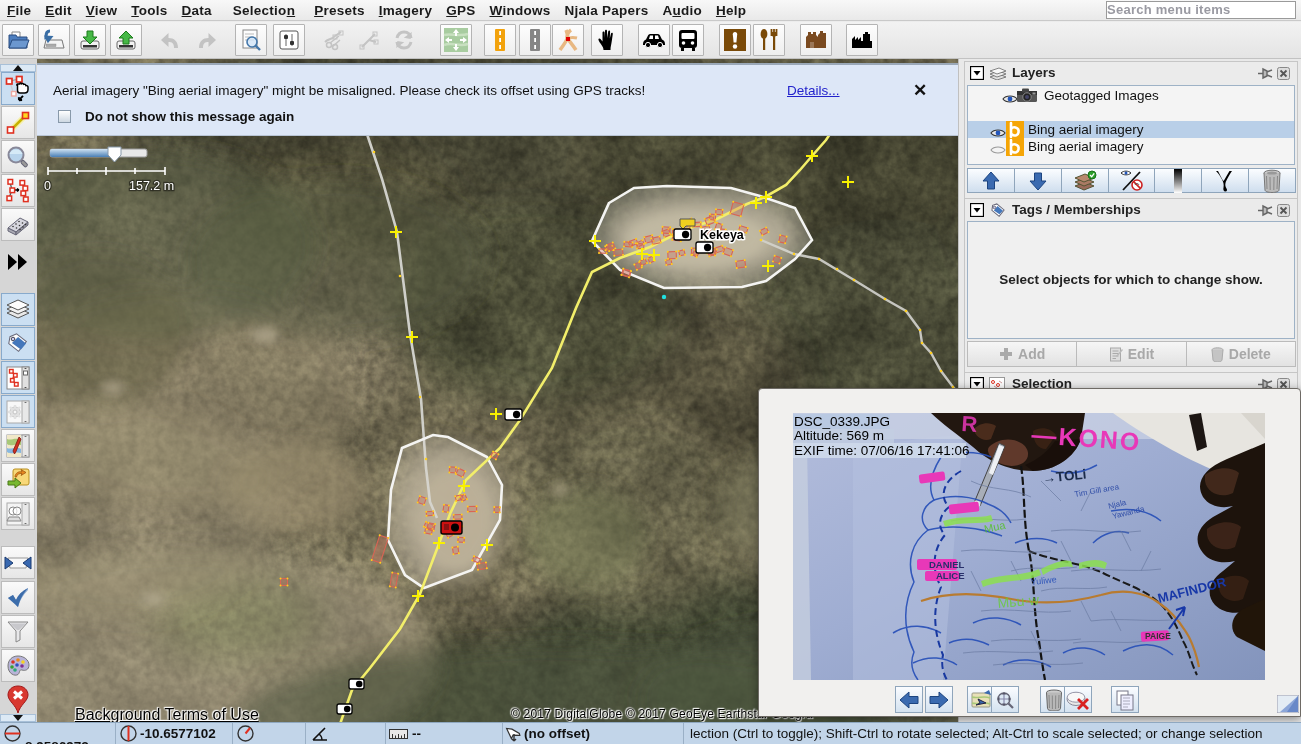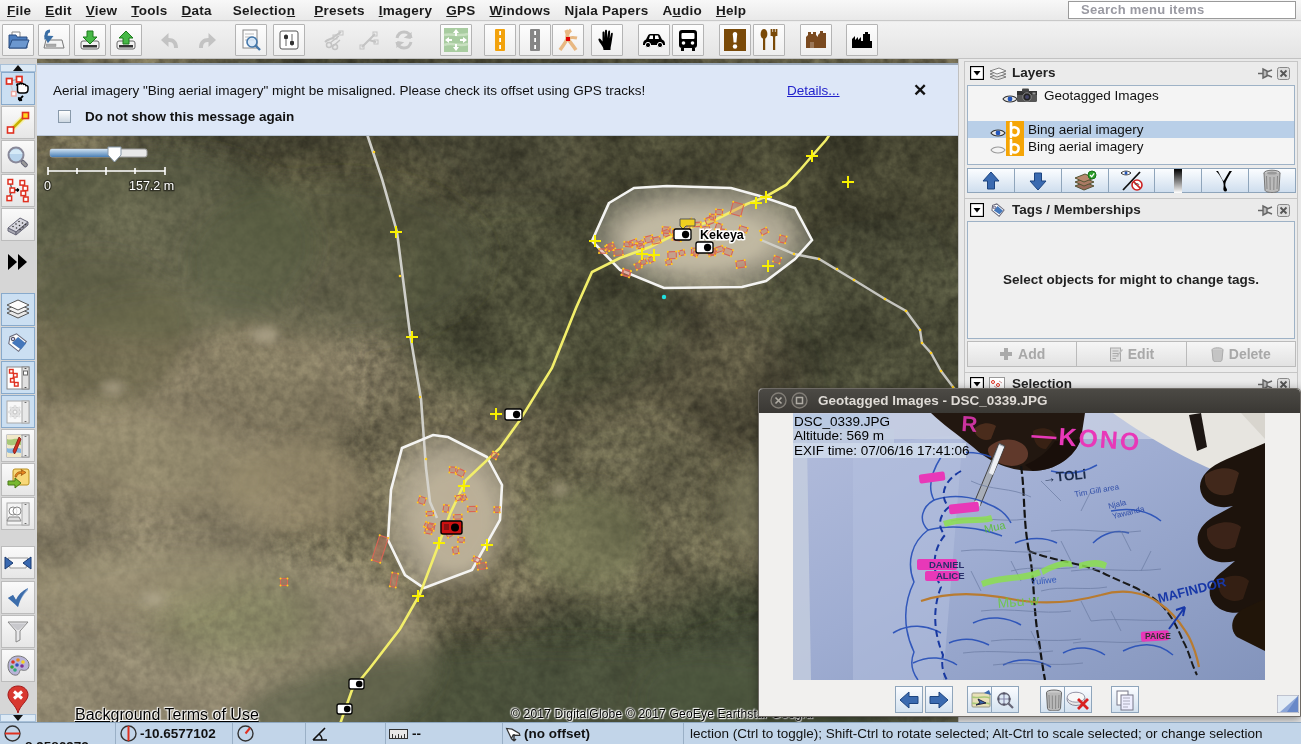--- a/index.html
+++ b/index.html
@@ -5,22 +5,22 @@
 * { margin:0; padding:0; box-sizing:border-box; }
 html,body { width:1301px; height:744px; overflow:hidden; font-family:"Liberation Sans",sans-serif; }
 #app { position:relative; width:1301px; height:744px; background:#ececec; }
 
 
 #menubar { position:absolute; left:0; top:0; width:1301px; height:21px;
   background:linear-gradient(#f8f8f8,#e9e9e9); border-bottom:1px solid #c9c9c9;
   display:flex; align-items:center; font-size:13.5px; font-weight:bold; color:#1a1a1a; letter-spacing:0.25px; }
 #menubar .mi { padding:0 7px; white-space:nowrap; }
 #menubar .mi u { text-decoration:underline; }
-#searchbox { position:absolute; right:5px; top:1px; width:228px; height:18px;
-  background:#fff; border:1px solid #9a9a9a; font-size:13px; color:#9a9aa2; padding-left:12px; line-height:16px; }
+#searchbox { position:absolute; right:5px; top:1px; width:190px; height:18px;
+  background:#fff; border:1px solid #9a9a9a; font-size:13px; color:#9a9aa2; padding-left:0; line-height:16px; }
 
 
 #toolbar { position:absolute; left:0; top:22px; width:1301px; height:37px;
   background:linear-gradient(#f2f2f2,#e4e4e4); border-bottom:1px solid #c2c2c2; }
 .tbtn { position:absolute; top:2px; width:32px; height:32px;
   background:linear-gradient(#fdfdfd,#eeeeee); border:1px solid #b4b4b4; border-radius:1px;
   display:flex; align-items:center; justify-content:center; }
 .tbtn.flat { background:transparent; border:1px solid transparent; }
 .tbtn svg { display:block; }
 
@@ -1206,21 +1206,21 @@
       <span style="position:absolute;left:47px;top:3px">Tags / Memberships</span>
       <span style="position:absolute;right:24px;top:5px"><svg width="16" height="13" viewBox="0 0 16 13">
               <path d="M1 6.5 L6 6.5 M6 2 L6 11 L10 9 L10 4 Z M10 5 L15 3 M10 8 L15 10" stroke="#666" stroke-width="1.4" fill="#bbb"></path>
             </svg></span>
       <span style="position:absolute;right:7px;top:5px"><svg width="13" height="13" viewBox="0 0 13 13">
               <rect x="0.5" y="0.5" width="12" height="12" rx="2" fill="#ddd" stroke="#888"></rect>
               <path d="M3.5 3.5 L9.5 9.5 M9.5 3.5 L3.5 9.5" stroke="#555" stroke-width="1.8"></path>
             </svg></span>
     </div>
     <div style="position:absolute;left:2px;top:22px;width:328px;height:118px;background:#f0f0f0;border:1px solid #9eb2c6">
-      <div style="position:absolute;left:0;top:50px;width:100%;text-align:center;font-size:13.5px;font-weight:bold;color:#222">Select objects for might to change tags.</div>
+      <div style="position:absolute;left:0;top:50px;width:100%;text-align:center;font-size:13.5px;font-weight:bold;color:#222">Select objects for which to change show.</div>
     </div>
     <div style="position:absolute;left:2px;top:142px;width:328px;height:26px;display:flex">
       <div class="gbtn">
             <svg width="14" height="14" viewBox="0 0 14 14">
               <path d="M5 1 L9 1 L9 5 L13 5 L13 9 L9 9 L9 13 L5 13 L5 9 L1 9 L1 5 L5 5 Z" fill="#aaa"></path>
             </svg>
             <span>Add</span>
           </div>
       <div class="gbtn">
             <svg width="14" height="15" viewBox="0 0 14 15">
@@ -1256,31 +1256,20 @@
               <path d="M1 6.5 L6 6.5 M6 2 L6 11 L10 9 L10 4 Z M10 5 L15 3 M10 8 L15 10" stroke="#666" stroke-width="1.4" fill="#bbb"></path>
             </svg></span>
       <span style="position:absolute;right:7px;top:5px"><svg width="13" height="13" viewBox="0 0 13 13">
               <rect x="0.5" y="0.5" width="12" height="12" rx="2" fill="#ddd" stroke="#888"></rect>
               <path d="M3.5 3.5 L9.5 9.5 M9.5 3.5 L3.5 9.5" stroke="#555" stroke-width="1.8"></path>
             </svg></span>
     </div>
   </div>
 </div>
   <div id="floatwin">
-  <div id="fw-title">
-    <svg width="17" height="17" viewBox="0 0 17 17" style="position:absolute;left:11px;top:3px">
-          <circle cx="8.5" cy="8.5" r="7.5" fill="#4a4844" stroke="#817d76" stroke-width="1.4"></circle>
-          <path d="M5.5 5.5 L11.5 11.5 M11.5 5.5 L5.5 11.5" stroke="#b0aca4" stroke-width="1.6"></path>
-        </svg>
-    <svg width="17" height="17" viewBox="0 0 17 17" style="position:absolute;left:32px;top:3px">
-          <circle cx="8.5" cy="8.5" r="7.5" fill="#4a4844" stroke="#817d76" stroke-width="1.4"></circle>
-          <rect x="5.5" y="5.5" width="6" height="6" fill="none" stroke="#b0aca4" stroke-width="1.5"></rect>
-        </svg>
-    <span style="position:absolute;left:59px;top:4px">Geotagged Images - DSC_0339.JPG</span>
-  </div>
   <div id="fw-photo"><svg width="472" height="267" viewBox="0 0 472 267">
 <defs>
 <linearGradient id="paperg" x1="0" y1="0" x2="1" y2="1">
  <stop offset="0" stop-color="#b3bddc"></stop>
               <stop offset="0.45" stop-color="#9fadd2"></stop>
               <stop offset="1" stop-color="#8394bc"></stop>
 </linearGradient>
 <filter id="pblur">
               <feGaussianBlur stdDeviation="5"></feGaussianBlur>
             </filter>

